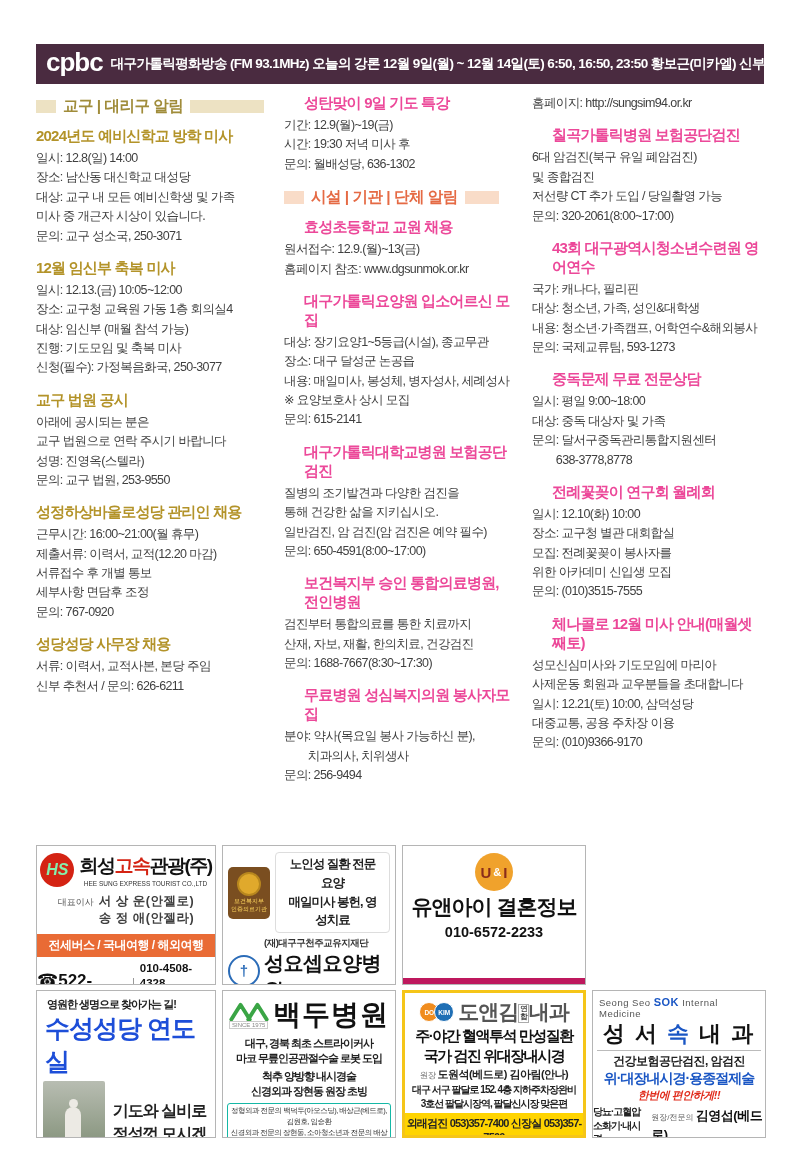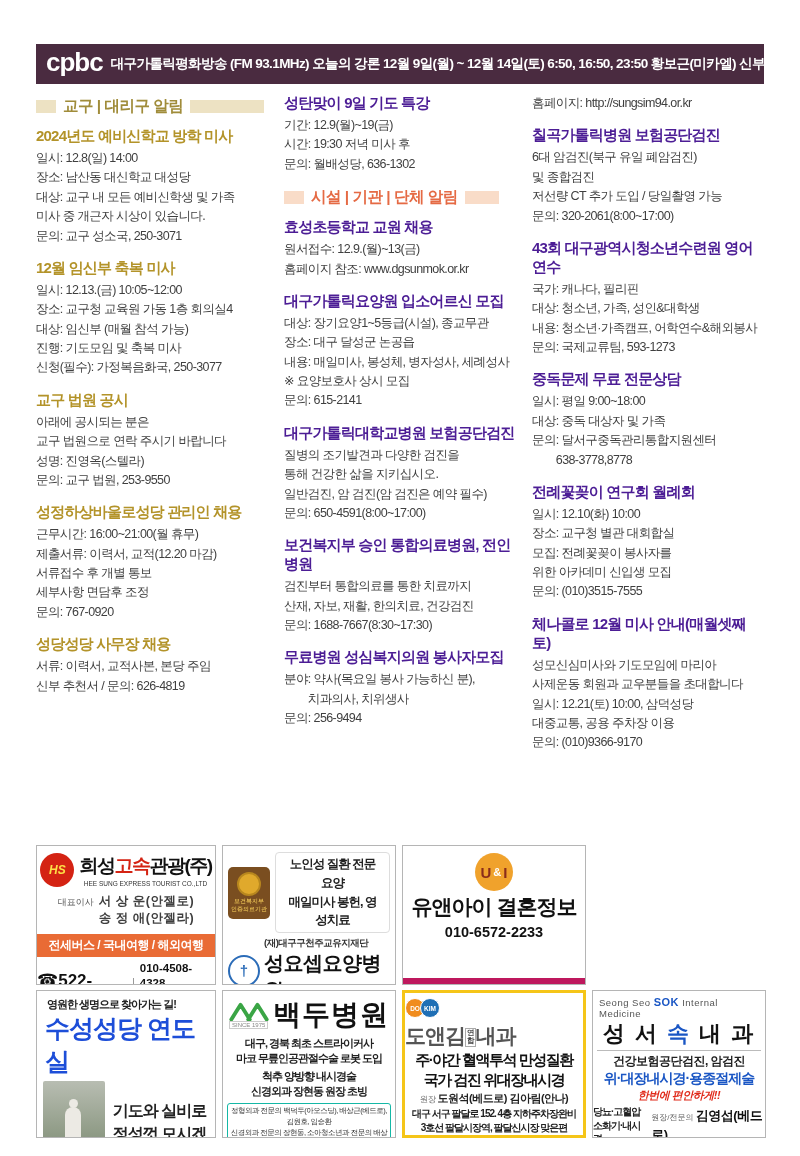--- a/index.html
+++ b/index.html
@@ -19,34 +19,34 @@
     letter-spacing:-0.5px; margin:2px 0 10px 0; }
   .sec-hdr .blk { height:13px; flex:0 0 auto; }
   .sec-hdr.gold-h { color:#a08c3a; }
   .sec-hdr.gold-h .blk { background:#ede2c3; }
   .sec-hdr.orange-h { color:#e56a44; }
   .sec-hdr.orange-h .blk { background:#f9dcc8; }
   .blk.s { width:20px; } .blk.l { width:74px; } .blk.m { width:34px; }
   .article { margin-bottom:13px; }
   .a-title { font-size:15px; font-weight:bold; letter-spacing:-0.8px; margin-bottom:3px; }
   .a-title.gold { color:#b39329; }
-  .a-title.coral { color:#4c1d95; }
+  .a-title.coral { color:#ec4899;margin-left:20px; }
   .a-body { font-size:12.5px; color:#3f3f3f; line-height:1.55; letter-spacing:-0.6px; white-space:pre-line; }
 
   
   .ads { position:absolute; left:36px; display:flex; gap:6px; }
   .ads1 { top:845px; height:140px; }
   .ads2 { top:990px; height:148px; }
   .ad { background:#fff; border:1px solid #b5b5b5; overflow:hidden; }
   .w1 { width:180px; } .w2 { width:174px; } .w3 { width:184px; } .w4 { width:174px; }
 
   
   .hs-top { display:flex; align-items:center; justify-content:center; gap:5px; margin-top:7px; }
-  .hs-circle { width:34px; height:34px; border-radius:50%; background:#d42313; color:#fde047;
-    font-weight:bold; font-style:italic; font-size:12px; display:flex; align-items:center; justify-content:center; }
+  .hs-circle { width:34px; height:34px; border-radius:50%; background:#d42313; color:#86efac;
+    font-weight:bold; font-style:italic; font-size:16px; display:flex; align-items:center; justify-content:center; }
   .hs-name { font-size:19px; font-weight:bold; letter-spacing:-1.5px; color:#111; }
   .hs-name .red { color:#d42313; }
   .hs-en { font-size:6.5px; color:#333; text-align:center; letter-spacing:0; margin-top:1px; }
   .hs-ceos { display:flex; justify-content:center; gap:5px; margin-top:6px; font-size:12px; color:#222; }
   .hs-ceo-label { font-size:9px; color:#555; padding-top:3px; }
   .hs-ceo-names { font-weight:bold; letter-spacing:0.5px; line-height:1.35; }
   .hs-band { background:#e96b35; color:#fff; font-weight:bold; font-size:12px; text-align:center;
     letter-spacing:-0.5px; padding:3px 0; margin-top:7px; }
   .hs-phones { display:flex; align-items:center; justify-content:center; gap:6px; padding:4px 0; }
   .hs-tel-main { font-size:17px; font-weight:bold; color:#111; }
@@ -106,21 +106,21 @@
   .bd-logo { display:flex; flex-direction:column; align-items:flex-start; }
   .bd-since { font-size:6px; color:#888; border:1px solid #ccc; padding:0 2px; }
   .bd-name { font-size:28px; font-weight:bold; color:#111; letter-spacing:1px; }
   .bd-feat { text-align:center; font-size:11px; font-weight:bold; color:#222; letter-spacing:-1px;
     line-height:1.4; white-space:pre-line; margin-top:2px; }
   .bd-docs { border:1px solid #14b8a6; border-radius:3px; margin:3px 4px; padding:1px 2px;
     font-size:7.5px; color:#333; letter-spacing:-0.5px; line-height:1.5; text-align:center; white-space:pre-line; }
 
   
   .ad-dokim { border:3px solid #f5c518; }
-  .dk-top { display:flex; align-items:flex-start; justify-content:center; gap:4px; padding-top:5px;flex-direction:column; }
+  .dk-top { display:flex; align-items:center; justify-content:center; gap:4px; padding-top:5px; }
   .dk-circles { display:flex; }
   .dk-c { width:20px; height:20px; border-radius:50%; color:#fff; font-size:6.5px; font-weight:bold;
     display:flex; align-items:center; justify-content:center; border:1.5px solid #fff; }
   .dk-c1 { background:#f08c1e; } .dk-c2 { background:#1f6fb5; margin-left:-5px; }
   .dk-name { font-size:21px; font-weight:bold; color:#555; letter-spacing:-1px; }
   .dk-stack { display:inline-flex; flex-direction:column; font-size:7.5px; font-weight:bold; color:#444;
     border:1px solid #aaa; padding:0 1px; line-height:1.15; vertical-align:middle; white-space:pre-line; }
   .dk-line { text-align:center; font-size:15px; font-weight:bold; color:#111; letter-spacing:-1.5px; line-height:1.3; }
   .dk-dirs { text-align:center; font-size:11px; font-weight:bold; color:#222; letter-spacing:-0.5px; margin-top:2px; }
   .dk-dirs .lbl { font-size:8.5px; color:#777; font-weight:normal; }
@@ -188,21 +188,21 @@
         <div class="a-title gold">성정하상바울로성당 관리인 채용</div>
         <div class="a-body">근무시간: 16:00~21:00(월 휴무)
 제출서류: 이력서, 교적(12.20 마감)
 서류접수 후 개별 통보
 세부사항 면담후 조정
 문의: 767-0920</div>
       </div>
       <div class="article">
         <div class="a-title gold">성당성당 사무장 채용</div>
         <div class="a-body">서류: 이력서, 교적사본, 본당 주임
-신부 추천서 / 문의: 626-4819</div>
+신부 추천서 / 문의: 626-6211</div>
       </div>
     </div>
 
     <div class="col">
       <div class="article">
         <div class="a-title coral">성탄맞이 9일 기도 특강</div>
         <div class="a-body">기간: 12.9(월)~19(금)
 시간: 19:30 저녁 미사 후
 문의: 월배성당, 636-1302</div>
       </div>

